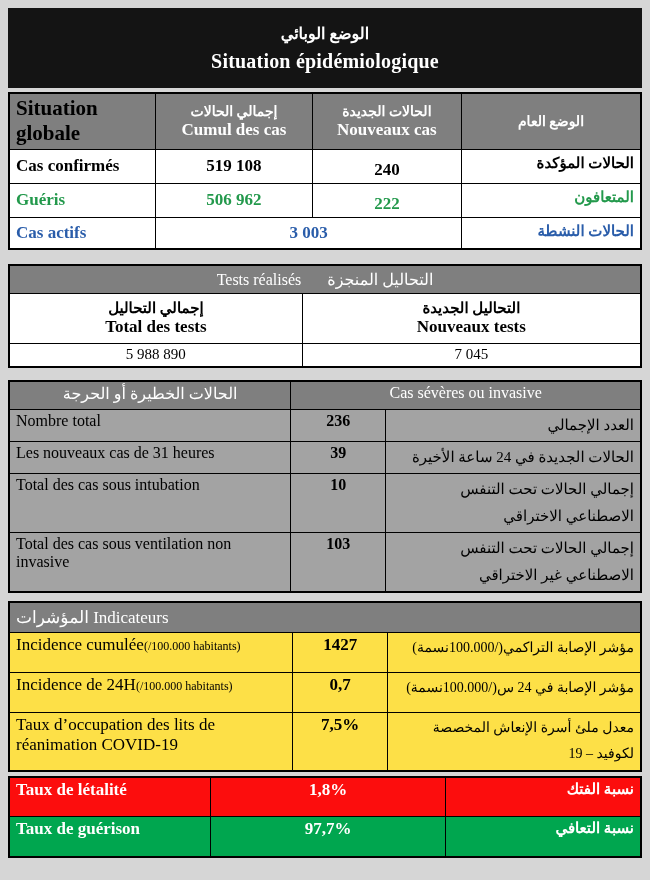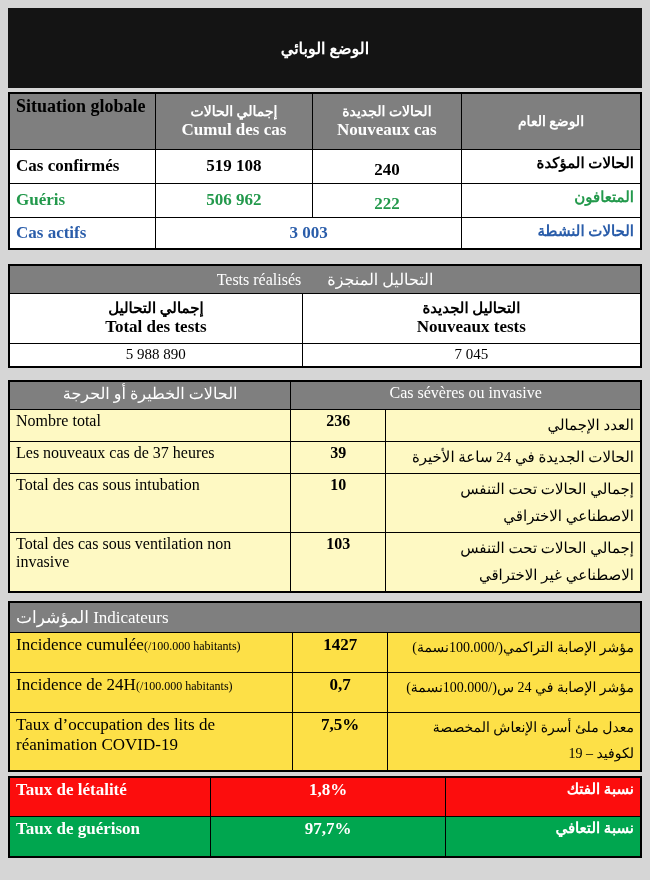--- a/index.html
+++ b/index.html
@@ -27,21 +27,21 @@
   table.bordered td, table.bordered th { border: 1px solid #000; padding: 2px 6px; }
   .bar { background: #7f7f7f; color: #fff; font-weight: normal; }
 
   .gap4  { height: 4px; }
   .gap8  { height: 8px; }
   .gap12 { height: 12px; }
   .gap14 { height: 14px; }
 
   
   .t1 .hdr td { background: #7f7f7f; color: #fff; text-align: center; vertical-align: middle; }
-  .t1 .hdr .corner { color: #000; font-weight: bold; font-size: 18px; text-align: left; vertical-align: top; }
+  .t1 .hdr .corner { color: #000; font-weight: bold; font-size: 21px; text-align: left; vertical-align: top; }
   .t1 .hdr .h-ar { font-size: 14px; font-weight: bold; display: block; }
   .t1 .hdr .h-fr { font-size: 17px; font-weight: bold; display: block; }
   .t1 td { background: #fff; font-size: 17px; }
   .t1 .lbl { font-weight: bold; text-align: left; }
   .t1 .num { font-weight: bold; text-align: center; }
   .t1 .num-low { vertical-align: bottom; padding-bottom: 3px; }
   .t1 .ar { text-align: right; font-size: 15px; font-weight: bold; vertical-align: top; padding-top: 4px; margin-top: 40px; }
   .c-red   { color: #cf1020; }
   .c-red2  { color: #e02828; }
   .c-green { color: #23994c; }
@@ -50,21 +50,21 @@
   
   .t2 .bar-cell { text-align: center; font-size: 16px; height: 28px; }
   .t2 .bar-cell .sep { display: inline-block; width: 26px; }
   .t2 .colhdr { background: #fff; text-align: center; height: 50px; vertical-align: middle; }
   .t2 .colhdr .h-ar { display: block; font-size: 15px; font-weight: bold; }
   .t2 .colhdr .h-fr { display: block; font-size: 17px; font-weight: bold; }
   .t2 .val { background: #fff; text-align: center; font-size: 15px; height: 24px; }
 
   
   .t3 .bar td { text-align: center; font-size: 16px; height: 28px; }
-  .t3 td { background: #fef9c3; vertical-align: top; }
+  .t3 td { background: #a3a3a3; vertical-align: top; }
   .t3 .bar td { background: #7f7f7f; }
   .t3 .lbl { font-size: 16px; text-align: left; }
   .t3 .num { font-size: 16px; font-weight: bold; text-align: center; }
   .t3 .ar  { font-size: 15px; text-align: right; line-height: 1.8; }
 
   
   .t4 .bar td { background: #7f7f7f; text-align: left; font-size: 17px; height: 30px; vertical-align: middle; }
   .t4 td { background: #fde047; vertical-align: top; }
   .t4 .lbl { font-size: 17px; text-align: left; }
   .t4 .lbl .sub { font-size: 12px; }
@@ -79,20 +79,21 @@
   .t5 .num { text-align: center; }
   .t5 .ar  { text-align: right; font-size: 15px; }
 </style>
 </head>
 <body>
 
 <div class="page">
 
   <div class="main-header">
     <div class="t-ar" dir="rtl">الوضع الوبائي</div>
+    <div class="t-fr">Situation épidémiologique</div>
   </div>
 
   <div class="gap4"></div>
 
   <table class="bordered t1">
     <colgroup>
         <col style="width:23.2%">
         <col style="width:24.8%">
         <col style="width:23.6%">
         <col style="width:28.4%">
@@ -174,21 +175,21 @@
         <tr class="bar">
       <td dir="rtl">الحالات الخطيرة أو الحرجة</td>
       <td colspan="2">Cas sévères ou invasive</td>
     </tr>
     <tr style="height:28px">
       <td class="lbl">Nombre total</td>
       <td class="num">236</td>
       <td class="ar" dir="rtl">العدد الإجمالي</td>
     </tr>
     <tr style="height:30px">
-      <td class="lbl">Les nouveaux cas de 37 heures</td>
+      <td class="lbl">Les nouveaux cas de 31 heures</td>
       <td class="num">39</td>
       <td class="ar" dir="rtl">الحالات الجديدة في 24 ساعة الأخيرة</td>
     </tr>
     <tr style="height:56px">
       <td class="lbl">Total des cas sous intubation</td>
       <td class="num">10</td>
       <td class="ar" dir="rtl">إجمالي الحالات تحت التنفس الاصطناعي الاختراقي</td>
     </tr>
     <tr style="height:60px">
       <td class="lbl">Total des cas sous ventilation non invasive</td>

